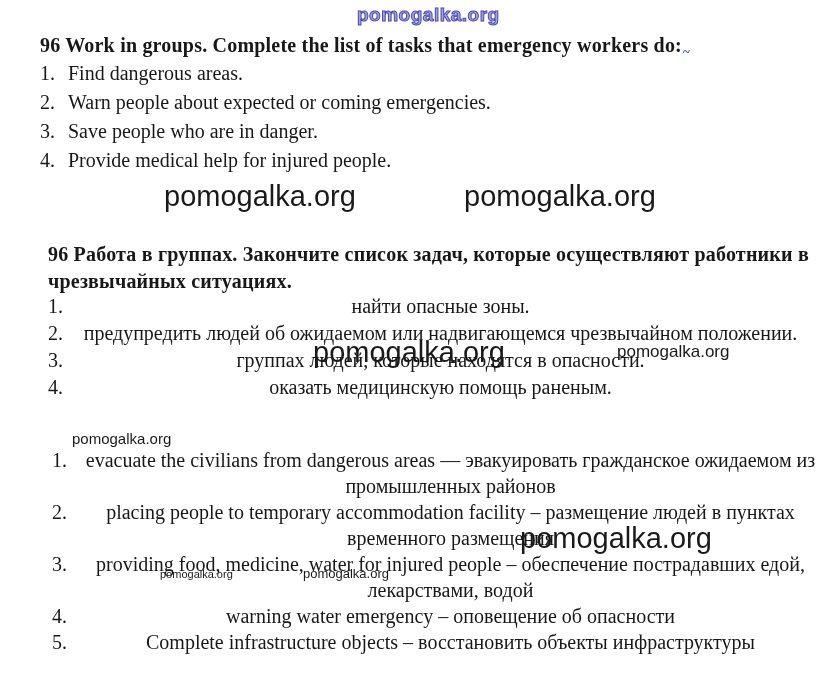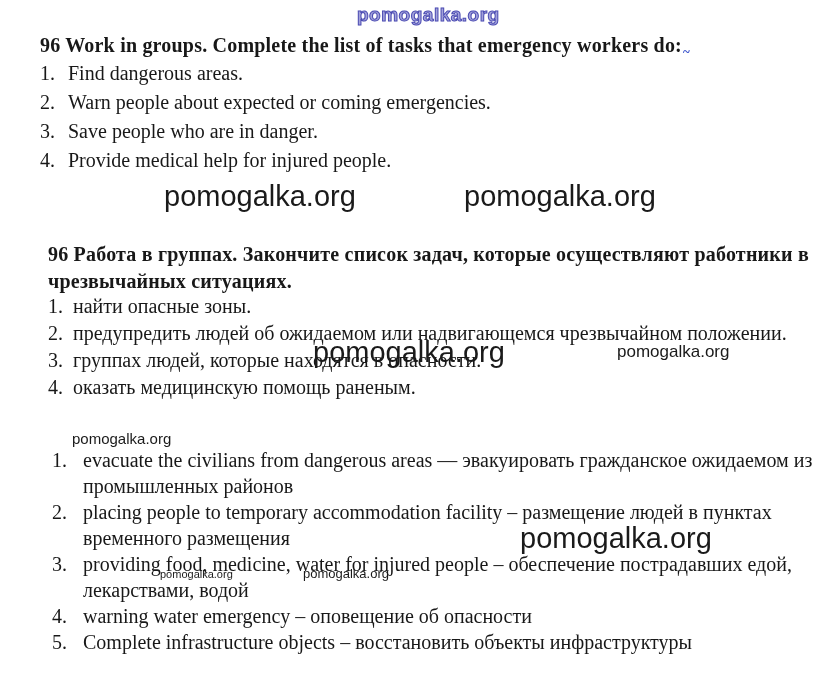--- a/index.html
+++ b/index.html
@@ -59,21 +59,21 @@
   .list { position: absolute; font-size: 20px; }
   .row  { display: flex; align-items: flex-start; }
   .num  { flex: 0 0 auto; }
   .txt  { flex: 1 1 auto; }
   .list-en { left: 40px; top: 59px; width: 780px; line-height: 29px; }
   .list-en .num { width: 28px; }
   .list-ru { left: 48px; top: 293px; width: 766px; line-height: 27px; }
   .list-ru .num { width: 25px; }
   .list-answers { left: 52px; top: 447px; width: 768px; line-height: 26px; }
   .list-answers .num { width: 31px; }
-  .list-ru .txt, .list-answers .txt { max-width: 735px; }
+  .list-ru .txt, .list-answers .txt { max-width: 735px; text-align: center; }
 </style>
 </head>
 <body>
 
 <div class="page">
 
   <div class="wm wm-top">pomogalka.org</div>
 
   <h1 class="heading heading-en"><span>96 Work in groups. Complete the list of tasks that emergency workers do:</span><span class="squiggle">~</span></h1>
 

